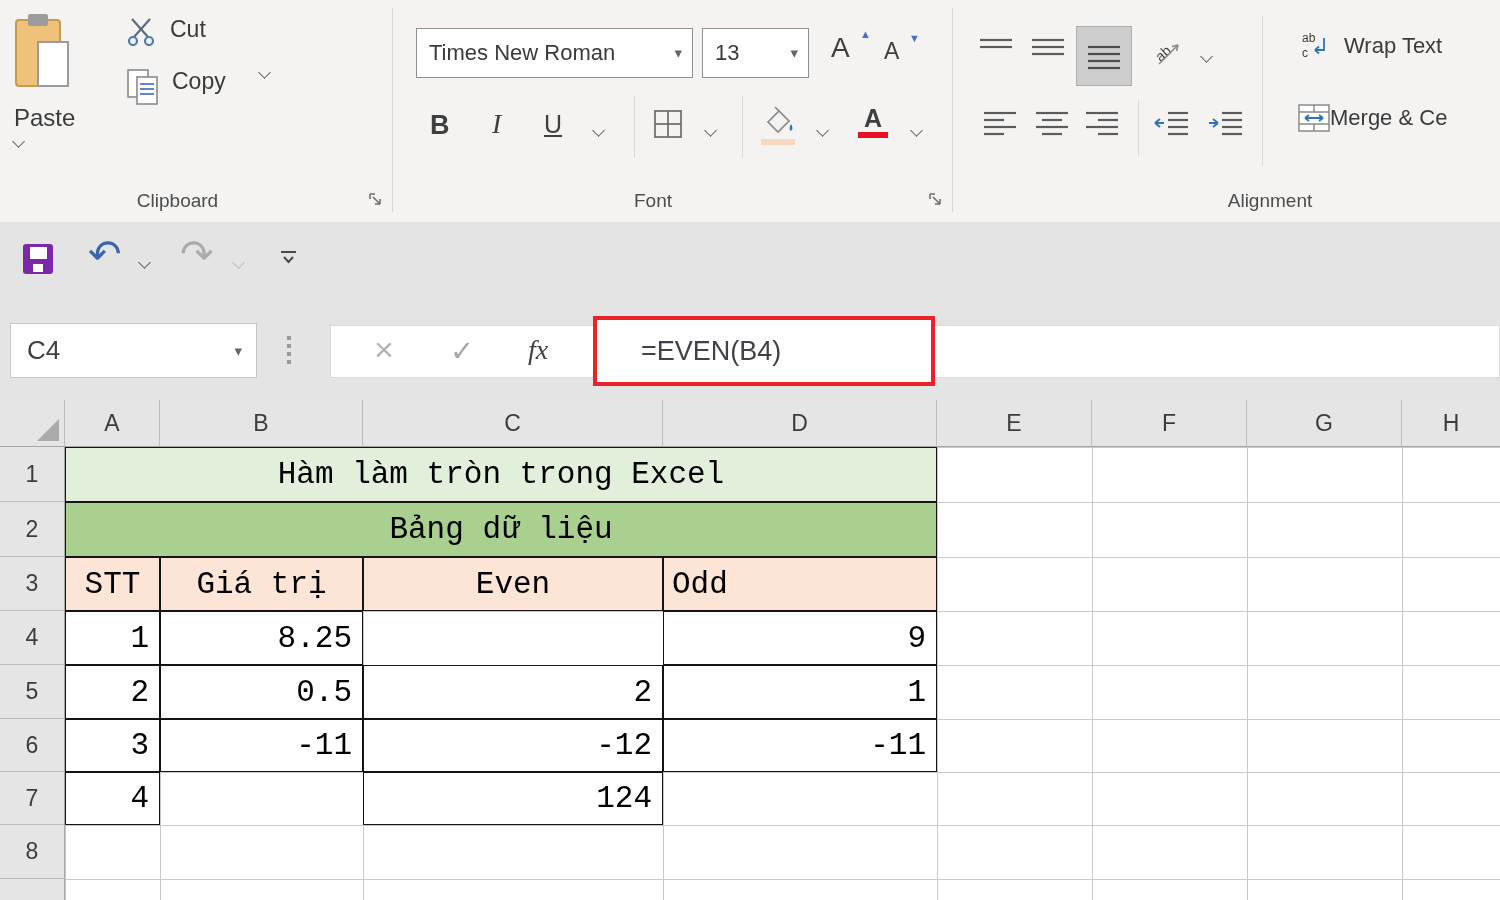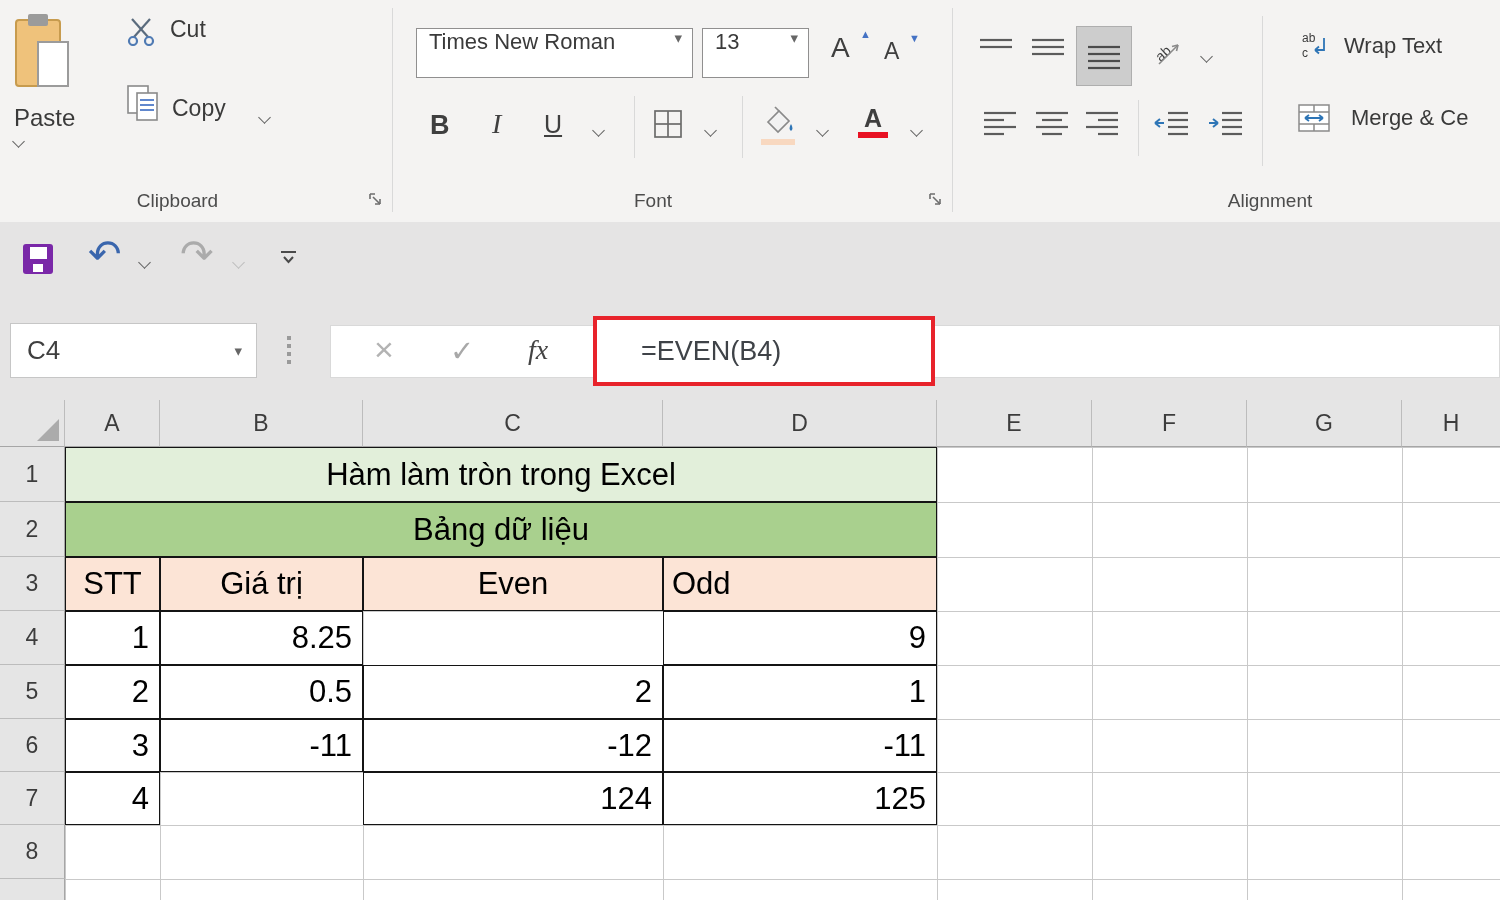--- a/index.html
+++ b/index.html
@@ -5,41 +5,41 @@
   html,body{margin:0;padding:0}
   body{width:1500px;height:900px;position:relative;overflow:hidden;background:#fff;
        font-family:"Liberation Sans","DejaVu Sans",sans-serif;color:#3a3a3a;}
   .abs{position:absolute}
   
   #ribbon{left:0;top:0;width:1500px;height:222px;background:#f4f3f2;border-bottom:1px solid #dcdcdc}
   .glabel{font-size:19px;color:#4c4c4c;text-align:center}
   .rlabel{font-size:23px;color:#3a3a3a;white-space:nowrap}
   .vsep{width:1px;background:#d9d9d9}
   .chev{display:inline-block;width:8px;height:8px;border-right:1.8px solid #5f5f5f;border-bottom:1.8px solid #5f5f5f;transform:rotate(45deg)}
-  .inpbox{background:#fff;border:1px solid #908f8f;display:flex;box-sizing:border-box;font-size:22px;color:#3a3a3a}
+  .inpbox{background:#fff;border:1px solid #908f8f;display:flex;align-items:center;box-sizing:border-box;font-size:22px;color:#3a3a3a}
   .selbox{background:#cdcdcd;border:1px solid #aeaeae;display:flex;align-items:center;justify-content:center;box-sizing:border-box}
   .bld{font-weight:bold;font-size:27px;color:#3f3f3f}
   .ita{font-family:"Liberation Serif","DejaVu Serif",serif;font-style:italic;font-size:28px;color:#3f3f3f}
   .und{font-size:25px;text-decoration:underline;color:#3f3f3f}
   .fclr{font-weight:bold;font-size:25px;color:#3f3f3f;line-height:1}
   .redbar{display:block;width:30px;height:6px;background:#e81123;margin-top:1px}
   .peachbar{display:block;width:30px;height:6px;background:#f8d8c0;margin-top:1px}
   
   #graybar{left:0;top:222px;width:1500px;height:178px;background:#e5e4e4}
   .qbtn{font-size:40px;line-height:1}
   #namebox{left:10px;top:323px;width:247px;height:55px;background:#fff;border:1px solid #c6c6c6;box-sizing:border-box;display:flex;align-items:center;font-size:26px;color:#3f3f3f;padding-left:16px}
   #fstrip{left:330px;top:325px;width:1170px;height:53px;background:#fff;border:1px solid #d9d9d9;box-sizing:border-box}
   #redbox{left:593px;top:316px;width:342px;height:70px;background:#fff;border:4px solid #e8232b;box-sizing:border-box;display:flex;align-items:center;padding-left:44px;font-size:27px;color:#3f4348;z-index:5}
   
   #sheet{left:0;top:400px;width:1500px;height:500px;background:#fff}
   .colhead{top:0;height:47px;background:#e5e5e5;border-right:1px solid #bcbcbc;border-bottom:1px solid #a6a6a6;box-sizing:border-box;display:flex;align-items:center;justify-content:center;font-size:23px;color:#3c3c3c}
   .rowhead{left:0;width:65px;background:#e5e5e5;border-right:1px solid #a6a6a6;border-bottom:1px solid #bcbcbc;box-sizing:border-box;display:flex;align-items:center;justify-content:center;font-size:23px;color:#3c3c3c}
   .gl{position:absolute;background:#c9c9c9}
   .cell{position:absolute;box-sizing:border-box;border:1.5px solid #141414;display:flex;align-items:center;
-        font-family:Liberation Sans, sans-serif;font-size:31px;color:#000;z-index:2;background:#fff}
+        font-family:Liberation Mono, monospace;font-size:31px;color:#000;z-index:2;background:#fff}
   .ctr{justify-content:center}
   .rgt{justify-content:flex-end;padding-right:10px}
   .lft{justify-content:flex-start;padding-left:8px}
   .icon{display:inline-block}
 </style>
 </head>
 <body>
 
 <div id="ribbon" class="abs">
 
@@ -56,21 +56,21 @@
   <div class="abs" style="left:126px;top:16px;height:36px;display:flex;align-items:flex-start">
     <svg class="icon" width="30" height="30">
       <line x1="6" y1="3" x2="22" y2="21" stroke="#5a6b7d" stroke-width="2.2"></line>
       <line x1="24" y1="3" x2="8" y2="21" stroke="#5a6b7d" stroke-width="2.2"></line>
       <circle cx="7" cy="25" r="4" fill="none" stroke="#4f7ab3" stroke-width="2.2"></circle>
       <circle cx="23" cy="25" r="4" fill="none" stroke="#4f7ab3" stroke-width="2.2"></circle>
     </svg>
     <span class="rlabel" style="margin-left:14px">Cut</span>
   </div>
 
-  <div class="abs" style="left:126px;top:80px;height:42px;display:flex;align-items:flex-end">
+  <div class="abs" style="left:126px;top:68px;height:42px;display:flex;align-items:flex-start">
     <svg class="icon" width="34" height="38">
       <rect x="2" y="2" width="20" height="27" fill="#fff" stroke="#8a8a8a" stroke-width="1.6"></rect>
       <rect x="11" y="9" width="20" height="27" fill="#fff" stroke="#8a8a8a" stroke-width="1.6"></rect>
       <g stroke="#4472c4" stroke-width="1.7">
         <line x1="14" y1="16" x2="28" y2="16"></line>
           <line x1="14" y1="21" x2="28" y2="21"></line>
           <line x1="14" y1="26" x2="28" y2="26"></line>
       </g>
     </svg>
     <span class="rlabel" style="margin-left:12px">Copy</span>
@@ -223,21 +223,21 @@
   </div>
   <div class="abs" style="left:1298px;top:104px;display:flex;align-items:center">
     <svg class="icon" width="32" height="28">
       <rect x="1" y="1" width="30" height="26" fill="#fff" stroke="#8a8a8a" stroke-width="1.5"></rect>
       <line x1="1" y1="8" x2="31" y2="8" stroke="#8a8a8a" stroke-width="1.5"></line>
       <line x1="1" y1="20" x2="31" y2="20" stroke="#8a8a8a" stroke-width="1.5"></line>
       <line x1="16" y1="1" x2="16" y2="8" stroke="#8a8a8a" stroke-width="1.5"></line>
       <line x1="16" y1="20" x2="16" y2="27" stroke="#8a8a8a" stroke-width="1.5"></line>
       <path d="M7,14 h18 M7,14 l4,-3 M7,14 l4,3 M25,14 l-4,-3 M25,14 l-4,3" stroke="#2e75b6" stroke-width="1.8" fill="none"></path>
     </svg>
-    <span class="rlabel" style="margin-left:21px;font-size:22px">Merge &amp; Ce</span>
+    <span class="rlabel" style="margin-left:0;font-size:22px">Merge &amp; Ce</span>
   </div>
   <div class="abs glabel" style="left:1180px;top:190px;width:180px">Alignment</div>
 </div>
 
 <div id="graybar" class="abs"></div>
 
 <svg class="abs icon" style="left:22px;top:243px" width="32" height="32">
   <rect x="1" y="1" width="30" height="30" rx="3" fill="#7a28a8"></rect>
   <rect x="8" y="4" width="17" height="12" fill="#fff"></rect>
   <rect x="11" y="21" width="10" height="8" fill="#fff"></rect>
@@ -332,15 +332,14 @@
   <div class="cell rgt" style="left:363px;top:265px;width:300px;height:54px">2</div>
   <div class="cell rgt" style="left:663px;top:265px;width:274px;height:54px">1</div>
 
   <div class="cell rgt" style="left:65px;top:319px;width:95px;height:53px">3</div>
   <div class="cell rgt" style="left:160px;top:319px;width:203px;height:53px">-11</div>
   <div class="cell rgt" style="left:363px;top:319px;width:300px;height:53px">-12</div>
   <div class="cell rgt" style="left:663px;top:319px;width:274px;height:53px">-11</div>
 
   <div class="cell rgt" style="left:65px;top:372px;width:95px;height:53px">4</div>
   <div class="cell rgt" style="left:363px;top:372px;width:300px;height:53px">124</div>
-  <div class="cell rgt" style="left:663px;top:372px;width:274px;height:53px">125</div>
 
 </div>
 
 </body></html>

